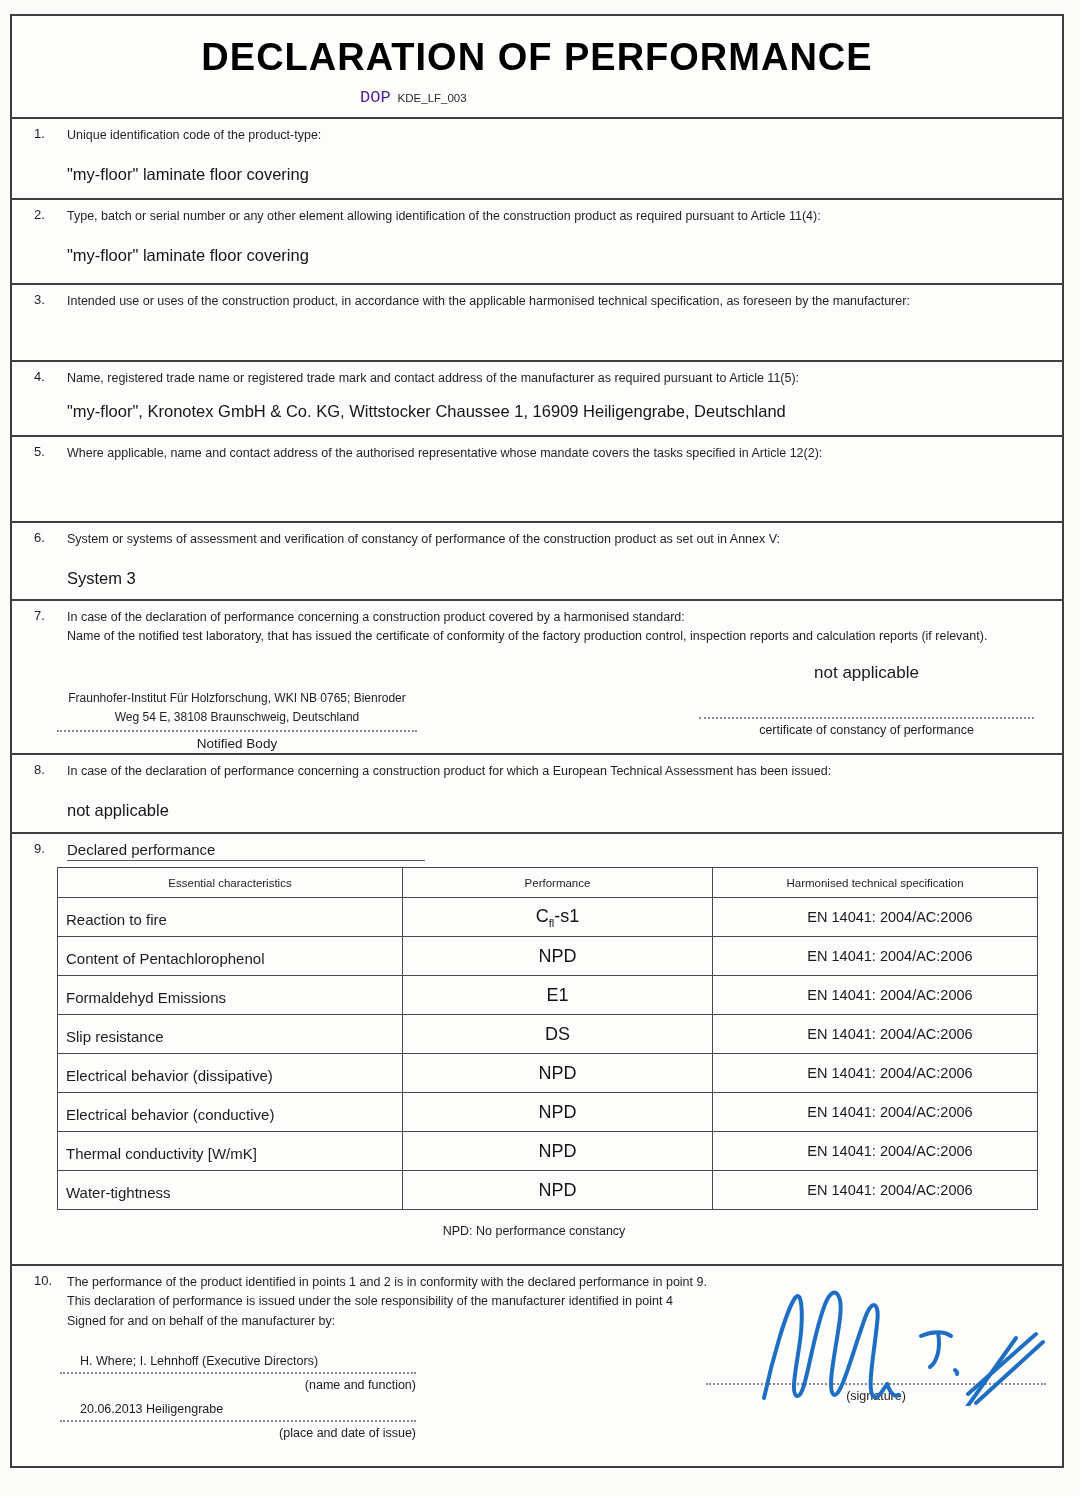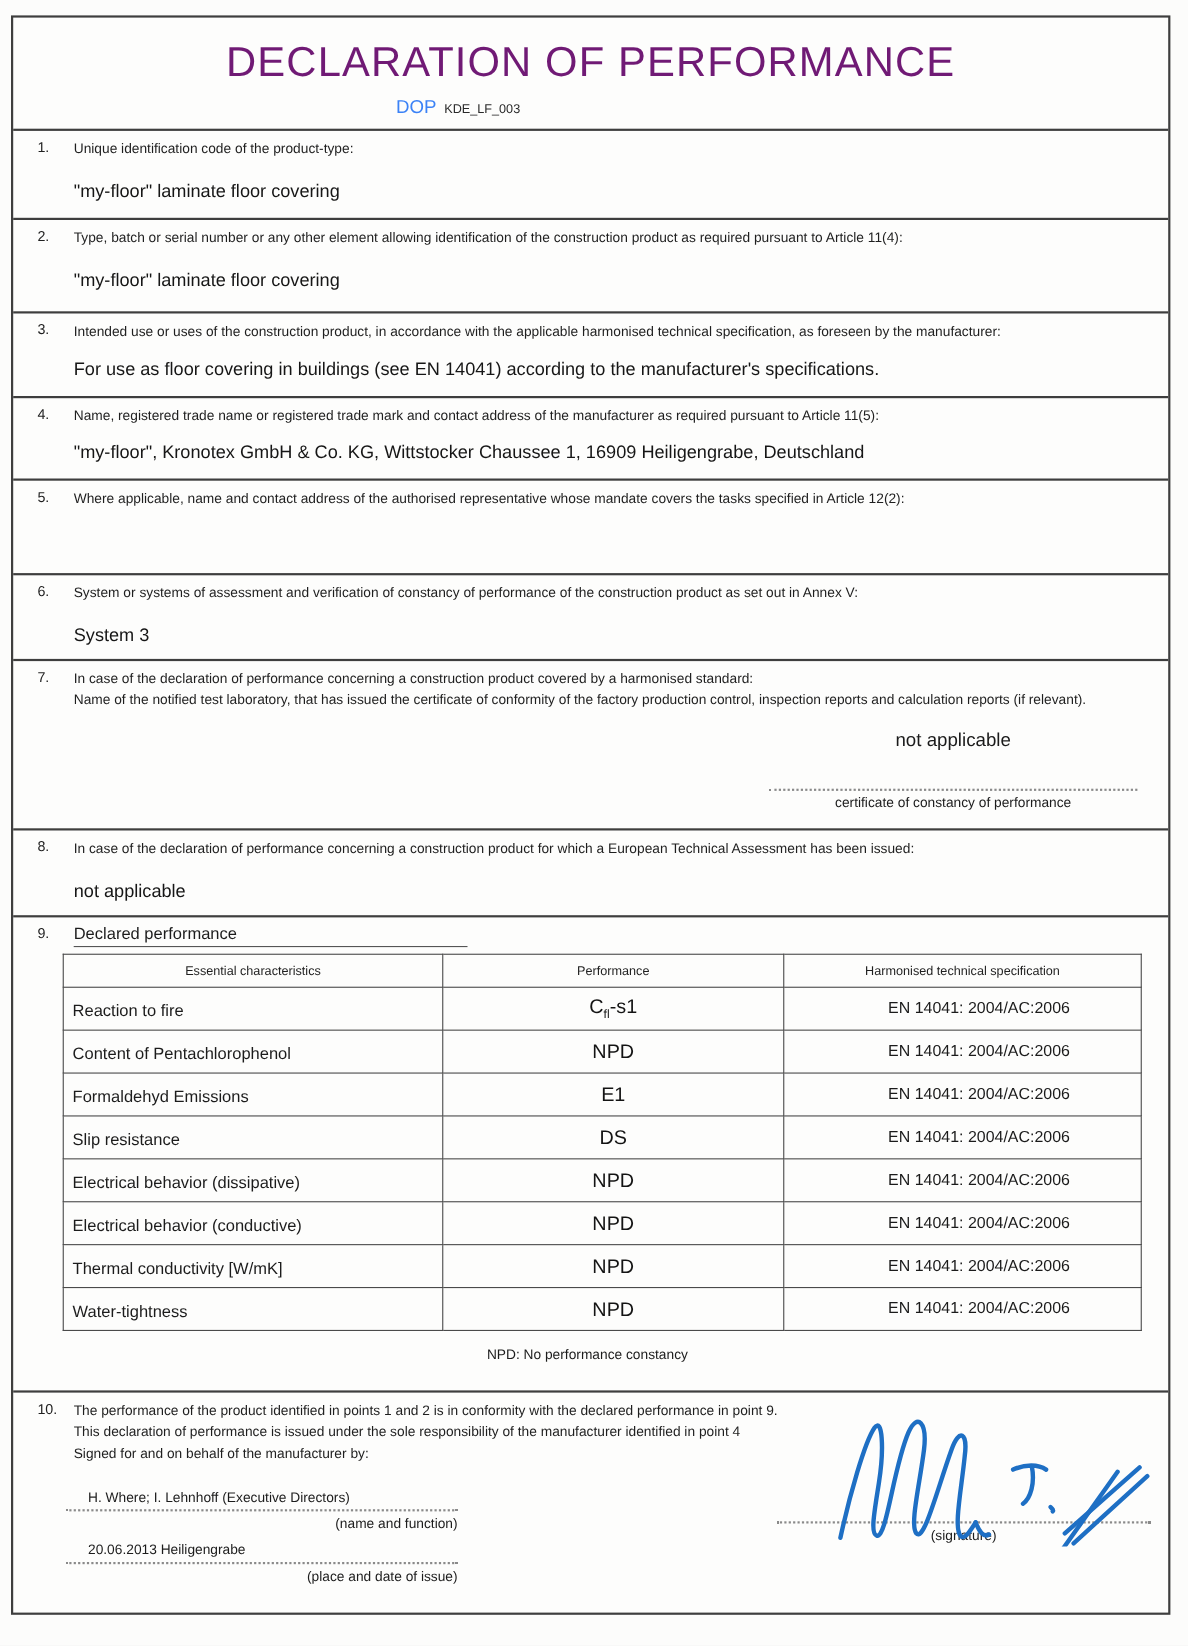--- a/index.html
+++ b/index.html
@@ -1,24 +1,24 @@
 <!DOCTYPE html>
 <html><head>
 <meta charset="utf-8">
 <style>
   html,body{margin:0;padding:0;background:#f6f6f4;}
   .page{position:relative;width:1080px;height:1496px;background:#fcfcfb;
         font-family:"Liberation Sans","DejaVu Sans",sans-serif;color:#1c1c1c;overflow:hidden;}
   .doc-border{position:absolute;left:10px;top:14px;width:1054px;height:1454px;
         border:2px solid #3e3e3e;box-sizing:border-box;background:#fdfdfc;}
   .title-block{height:101px;box-sizing:border-box;padding-top:20px;}
-  .title-block h1{margin:0;text-align:center;font-size:38px;font-weight:400;
-        letter-spacing:1px;color:#701a75;}
+  .title-block h1{margin:0;text-align:center;font-size:38px;font-weight:700;
+        letter-spacing:1px;color:#000000;}
   .subtitle{padding-left:348px;margin-top:9px;}
-  .dop{font-size:17px;color:#3b82f6;}
+  .dop{font-size:17px;color:#4c1d95;font-family:Liberation Mono, monospace;}
   .dop-code{font-size:11.5px;margin-left:7px;color:#2a2a2a;}
   .sec{position:relative;border-top:2px solid #3e3e3e;box-sizing:border-box;
         padding:7px 18px 0 22px;}
   .sec .head{font-size:12.5px;color:#1f1f1f;display:flex;}
   .sec .num{flex:0 0 33px;font-size:13px;}
   .sec .lbl{flex:1;line-height:1.55;}
   .sec .val{margin-left:33px;margin-top:20px;font-size:16.5px;color:#161616;}
   .h1s{height:81px;} .h2s{height:85px;} .h3s{height:77px;} .h4s{height:75px;}
   .h5s{height:86px;} .h6s{height:78px;} .h7s{height:154px;} .h8s{height:79px;}
   .h9s{height:432px;} .h10s{height:206px;}
@@ -80,21 +80,20 @@
         <span class="lbl">Type, batch or serial number or any other element allowing identification of the construction product as required pursuant to Article 11(4):</span>
       </div>
       <div class="val">"my-floor" laminate floor covering</div>
     </section>
 
     <section class="sec h3s">
       <div class="head">
         <span class="num">3.</span>
         <span class="lbl">Intended use or uses of the construction product, in accordance with the applicable harmonised technical specification, as foreseen by the manufacturer:</span>
       </div>
-      <div class="val" style="margin-top:16px">For use as floor covering in buildings (see EN 14041) according to the manufacturer's specifications.</div>
     </section>
 
     <section class="sec h4s">
       <div class="head">
         <span class="num">4.</span>
         <span class="lbl">Name, registered trade name or registered trade mark and contact address of the manufacturer as required pursuant to Article 11(5):</span>
       </div>
       <div class="val" style="margin-top:14px">"my-floor", Kronotex GmbH &amp; Co. KG, Wittstocker Chaussee 1, 16909 Heiligengrabe, Deutschland</div>
     </section>
 
@@ -114,20 +113,26 @@
       <div class="val">System 3</div>
     </section>
 
     <section class="sec h7s">
       <div class="head">
         <span class="num">7.</span>
         <span class="lbl">
           <span>In case of the declaration of performance concerning a construction product covered by a harmonised standard:</span><br>
           <span>Name of the notified test laboratory, that has issued the certificate of conformity of the factory production control, inspection reports and calculation reports (if relevant).</span>
         </span>
+      </div>
+      <div class="nb-block">
+        <div class="nb-line">Fraunhofer-Institut Für Holzforschung, WKI NB 0765; Bienroder</div>
+        <div class="nb-line">Weg 54 E, 38108 Braunschweig, Deutschland</div>
+        <div class="dotline"></div>
+        <div class="nb-cap">Notified Body</div>
       </div>
       <div class="ccp-block">
         <div class="ccp-val">not applicable</div>
         <div class="dotline"></div>
         <div class="ccp-cap">certificate of constancy of performance</div>
       </div>
     </section>
 
     <section class="sec h8s">
       <div class="head">

